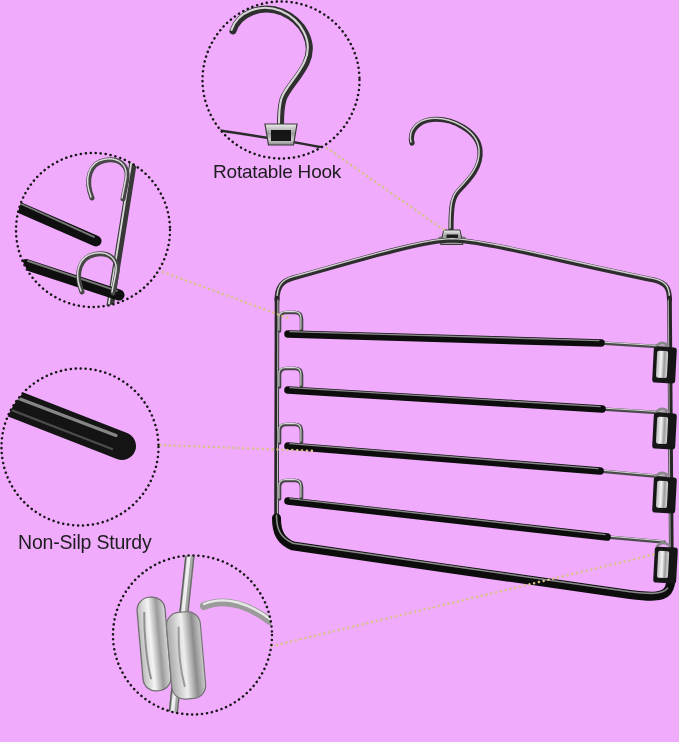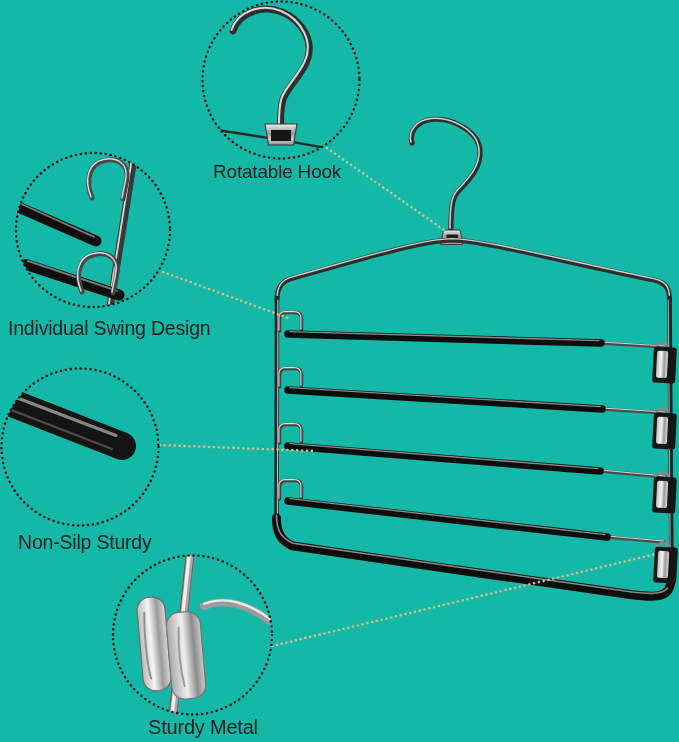--- a/index.html
+++ b/index.html
@@ -1,17 +1,17 @@
 <!DOCTYPE html>
 <html><head>
 <meta charset="utf-8">
 <style>
   html,body{margin:0;padding:0;background:#ffffff;}
   #stage{
-    position:relative;width:679px;height:742px;background:#14b8a6;
+    position:relative;width:679px;height:742px;background:#f0abfc;
     overflow:hidden;font-family:"Liberation Sans",sans-serif;
   }
   #stage svg{position:absolute;left:0;top:0;}
   .label{
     position:absolute;color:#1d1d1f;font-family:"Liberation Sans",sans-serif;
     font-size:19.5px;line-height:1.15;letter-spacing:-0.2px;white-space:nowrap;
     font-weight:400;
   }
   #lbl-rotatable{left:213px;top:161px;font-size:19px;}
   #lbl-swing{left:8px;top:317px;}
@@ -197,16 +197,14 @@
       <g transform="rotate(-5 185 655)">
         <rect x="169" y="612" width="34" height="87" rx="13" fill="url(#plate2)" stroke="#747474" stroke-width="1.2"></rect>
         <path d="M 181 627 C 179 647 179 670 182 686" stroke="#9a9a9a" stroke-width="2"></path>
       </g>
     </g>
     <circle cx="192.5" cy="635" r="79.5" fill="none" stroke="#161616" stroke-width="2.5" stroke-linecap="round" stroke-dasharray="0.1 4.9"></circle>
   </g>
 </svg>
 
   <div class="label" id="lbl-rotatable">Rotatable Hook</div>
-  <div class="label" id="lbl-swing">Individual Swing Design</div>
   <div class="label" id="lbl-nonslip">Non-Silp Sturdy</div>
-  <div class="label" id="lbl-sturdy">Sturdy Metal</div>
 </div>
 
 </body></html>

